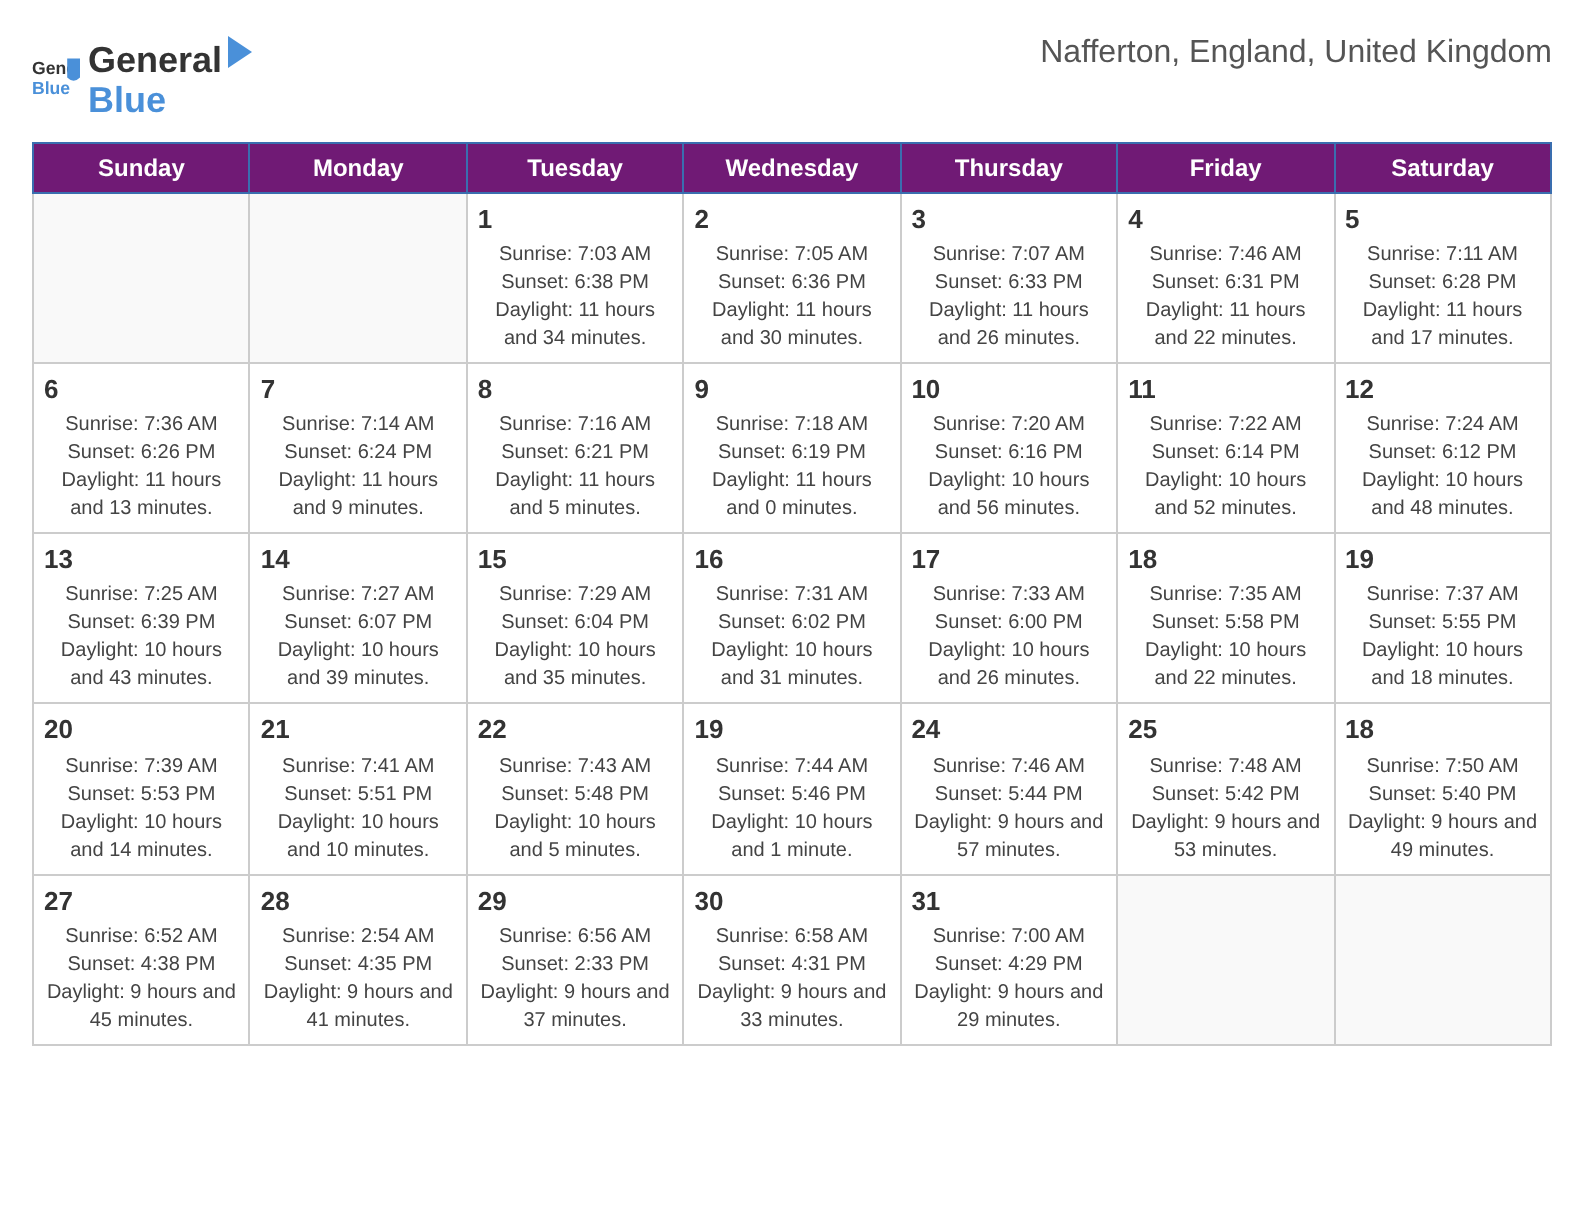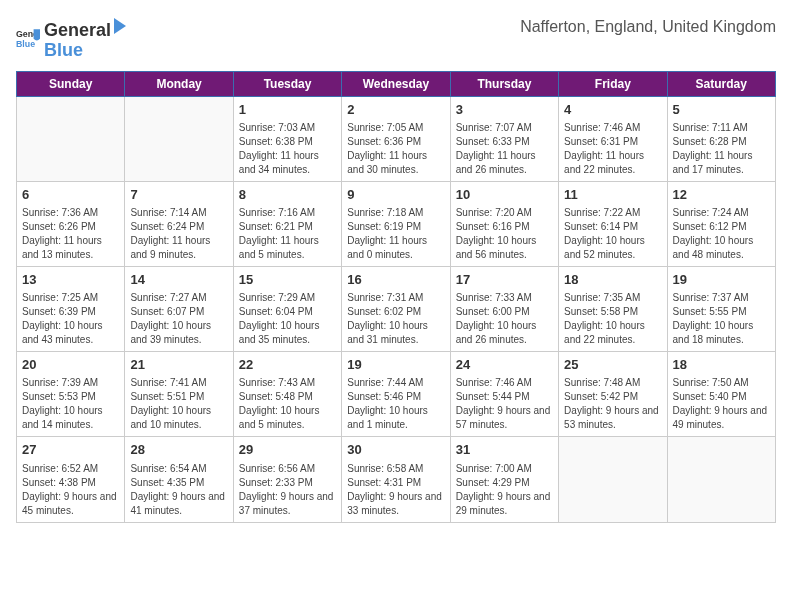--- a/index.html
+++ b/index.html
@@ -82,20 +82,21 @@
       font-size: 13px;
       font-weight: bold;
       color: #333;
       display: block;
       margin-bottom: 2px;
     }
     .day-detail {
       color: #444;
       font-size: 10px;
       line-height: 1.4;
+      text-align: center;
     }
   </style>
 </head>
 <body>
 
 <div class="header">
   <div class="logo">
     <div class="logo-icon">
       <svg viewBox="0 0 30 30" xmlns="http://www.w3.org/2000/svg">
         <text x="0" y="14" font-size="11" font-weight="bold" fill="#333">General</text>
@@ -299,21 +300,21 @@
       </tr>
       <tr>
         <td>
           <span class="day-number">27</span>
           <div class="day-detail">Sunrise: 6:52 AM
 Sunset: 4:38 PM
 Daylight: 9 hours and 45 minutes.</div>
         </td>
         <td>
           <span class="day-number">28</span>
-          <div class="day-detail">Sunrise: 6:54 AM
+          <div class="day-detail">Sunrise: 2:54 AM
 Sunset: 4:35 PM
 Daylight: 9 hours and 41 minutes.</div>
         </td>
         <td>
           <span class="day-number">29</span>
           <div class="day-detail">Sunrise: 6:56 AM
 Sunset: 2:33 PM
 Daylight: 9 hours and 37 minutes.</div>
         </td>
         <td>

